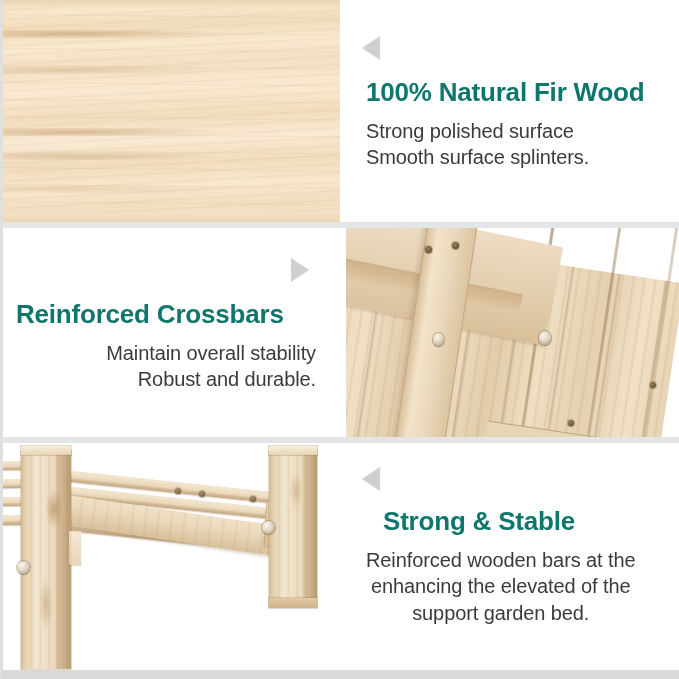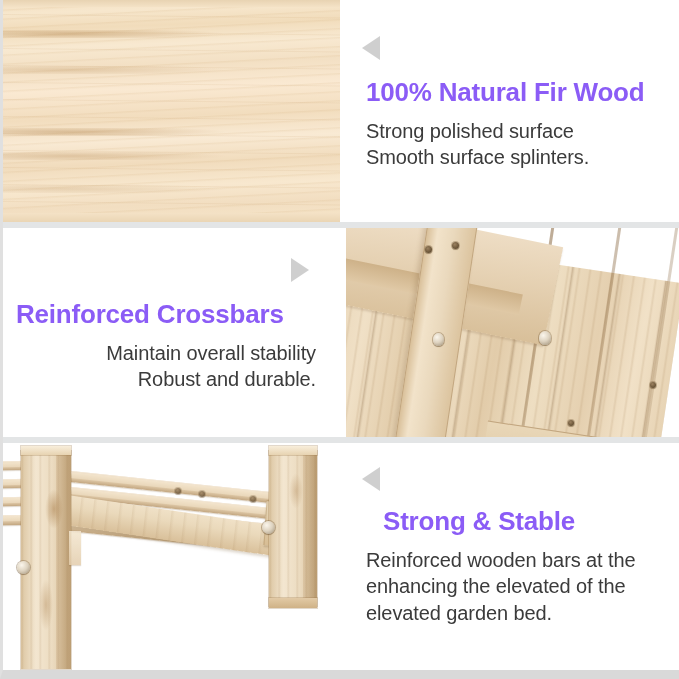--- a/index.html
+++ b/index.html
@@ -212,21 +212,21 @@
     border-top:12px solid transparent;
     border-bottom:12px solid transparent;
     border-right:18px solid #cfcfcf;
   }
   .arrow.right{
     border-top:12px solid transparent;
     border-bottom:12px solid transparent;
     border-left:18px solid #cfcfcf;
   }
   .headline{
-    color:#8b5cf6;
+    color:#0f766e;
     font-size:26px;
     font-weight:bold;
     letter-spacing:-0.2px;
     white-space:nowrap;
     line-height:1.15;
   }
   .body{
     color:#3b3b3b;
     font-size:20px;
     line-height:1.32;
@@ -367,20 +367,20 @@
     </div>
   </div>
 
   <div class="cell" style="left:343px;top:443px;width:336px;height:227px;">
     <div class="txt" style="left:16px;top:24px;">
       <div class="arrow left"></div>
     </div>
     <div class="txt" style="left:20px;top:64px;margin-left:17px;">
       <div class="headline">Strong &amp; Stable</div>
     </div>
-    <div class="txt" style="left:20px;top:104px;">
+    <div class="txt" style="left:20px;top:104px;text-align:center;">
       <div class="body">Reinforced wooden bars at the</div>
       <div class="body">enhancing the elevated of the</div>
-      <div class="body">elevated garden bed.</div>
+      <div class="body">support garden bed.</div>
     </div>
   </div>
 
 </div>
 
 </body></html>

